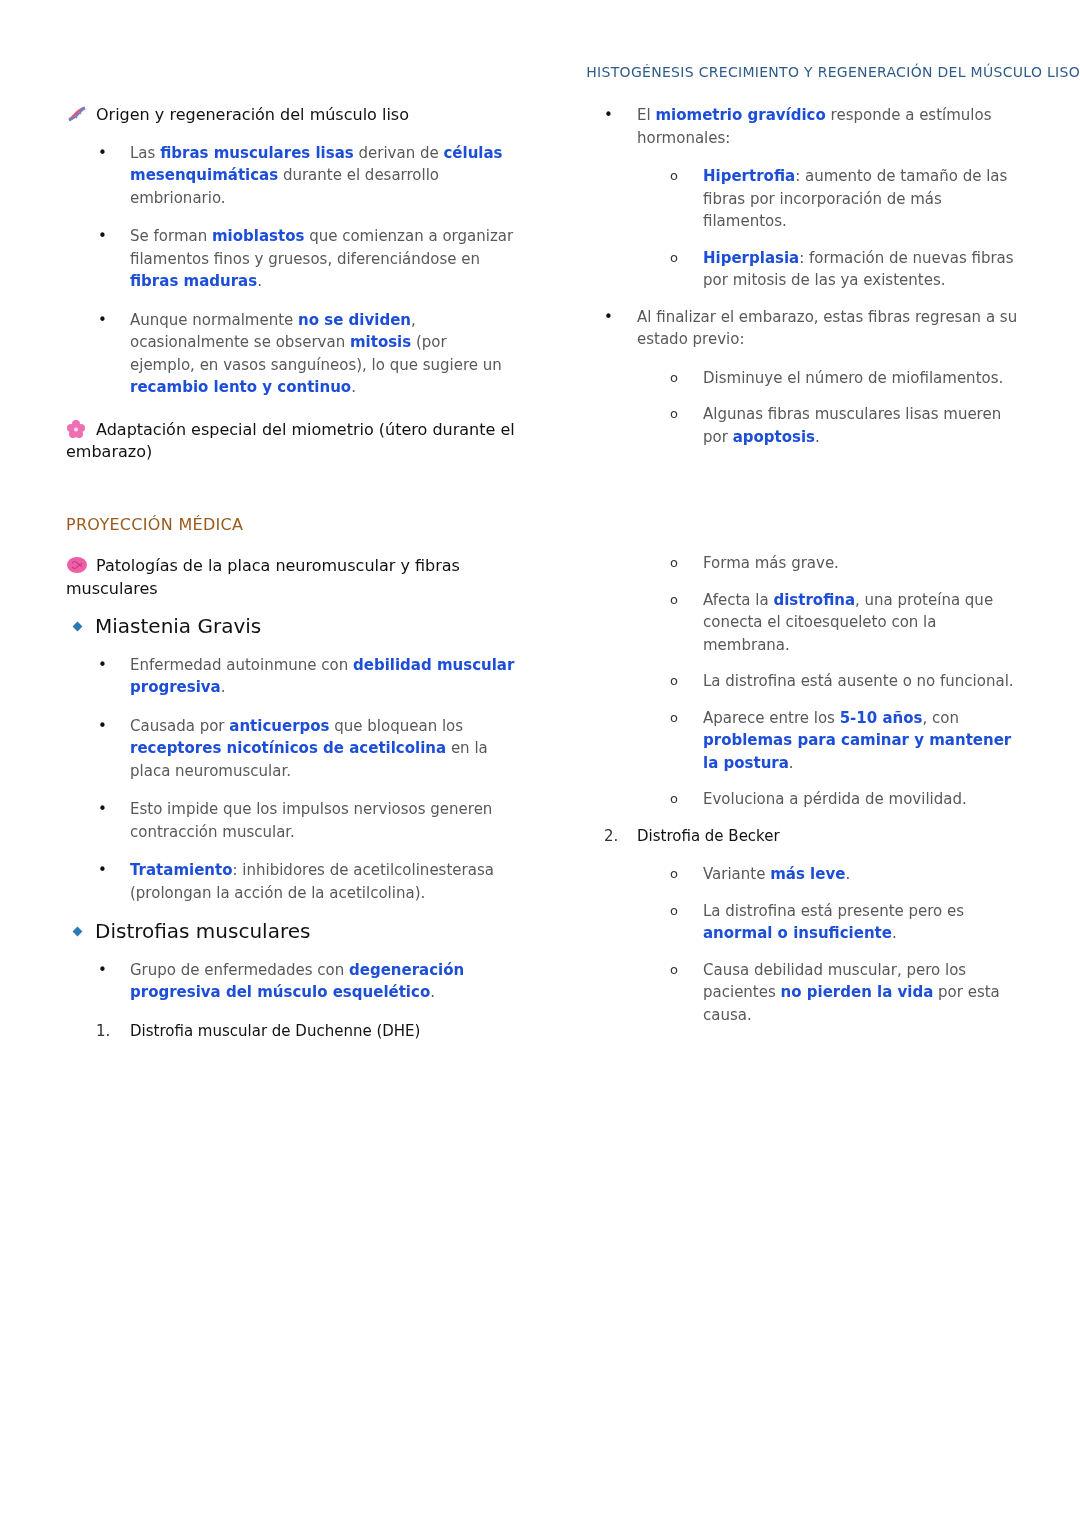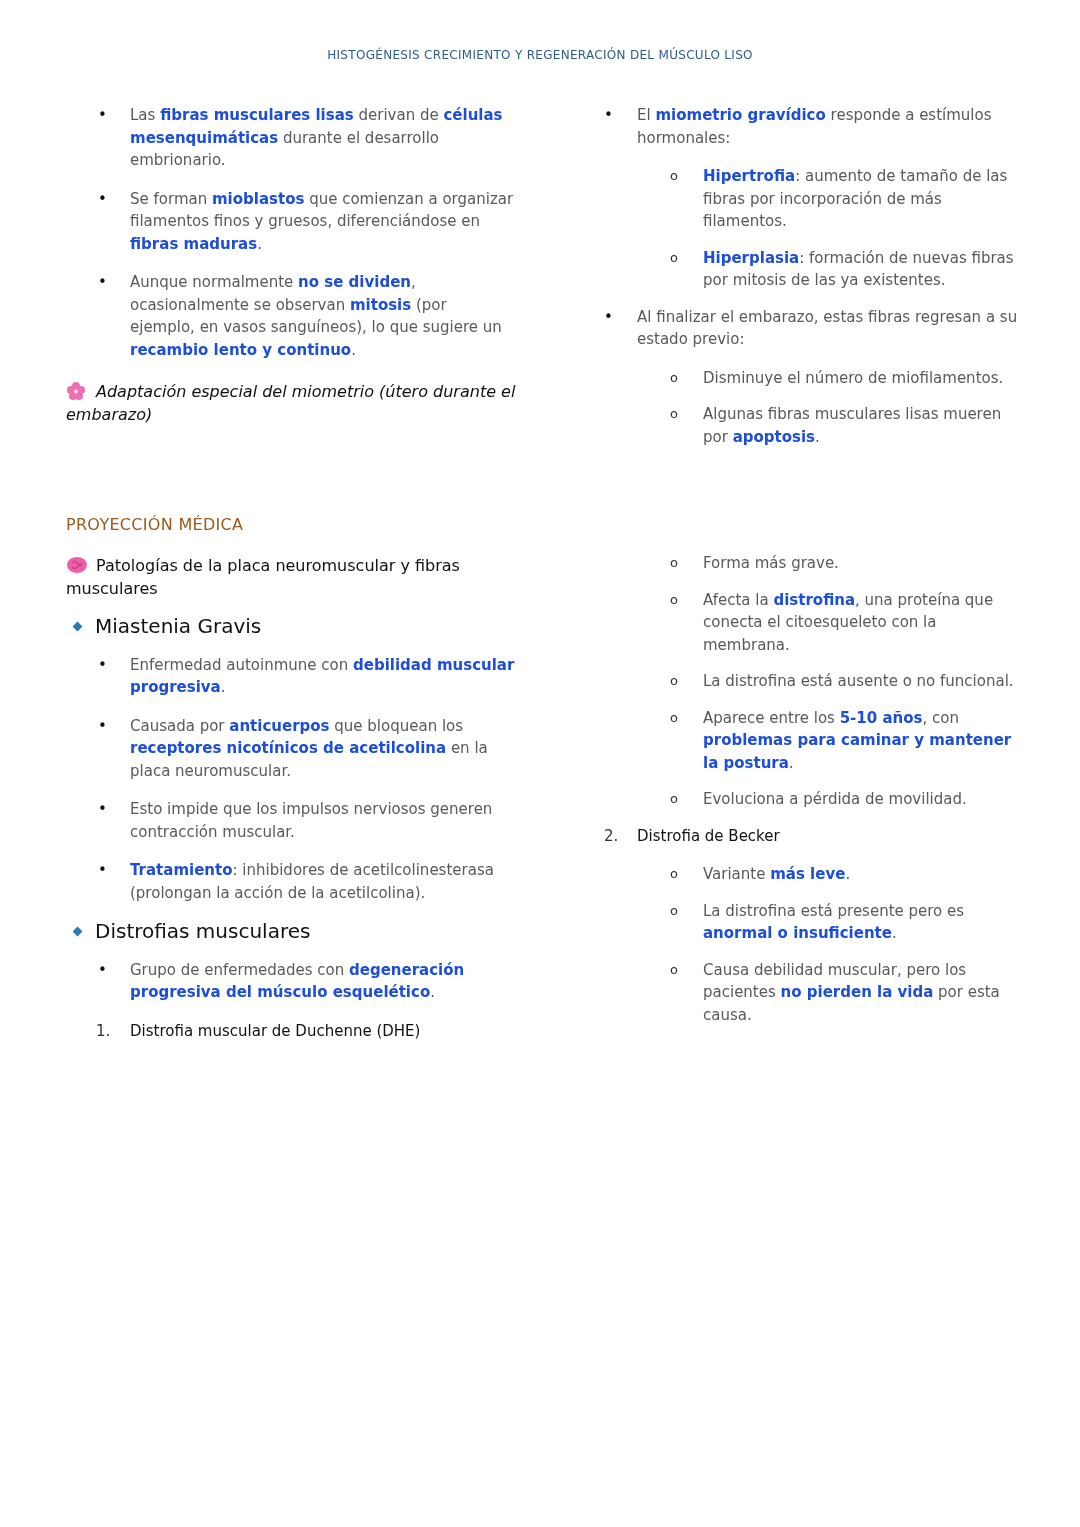--- a/index.html
+++ b/index.html
@@ -2,22 +2,22 @@
 <html><head>
 <meta charset="utf-8">
 <style>
   html, body { margin: 0; padding: 0; background: #ffffff; }
   body {
     width: 1080px; height: 1527px; position: relative; overflow: hidden;
     font-family: "DejaVu Sans", sans-serif;
     color: #595959;
   }
   .title {
-    position: absolute; top: 48px; left: 0; width: 1080px; text-align: center;
-    font-size: 12px; color: #2e5c8a; letter-spacing: 0.3px;
+    position: absolute; top: 64px; left: 0; width: 1080px; text-align: right;
+    font-size: 14px; color: #2e5c8a; letter-spacing: 0.3px;
   }
   .col { position: absolute; top: 104px; }
   .col-left { left: 66px; width: 450px; }
   .col-right { left: 604px; width: 420px; }
   .sec-head {
     font-size: 16px; color: #111; line-height: 22.5px; margin-bottom: 15px;
   }
   .sec-head .ico { display: inline-block; width: 22px; height: 18px; vertical-align: -3px; margin-right: 8px; }
   .ul { margin: 0; padding: 0; list-style: none; }
   .li { position: relative; font-size: 15px; line-height: 22.5px; margin-bottom: 16px; }
@@ -42,26 +42,36 @@
   }
   .col-left2 { position: absolute; top: 555px; left: 66px; width: 450px; }
   .col-right2 { position: absolute; top: 552px; left: 604px; width: 420px; }
 </style>
 </head>
 <body>
 
 <div class="title">HISTOGÉNESIS CRECIMIENTO Y REGENERACIÓN DEL MÚSCULO LISO</div>
 
 <div class="col col-left">
+  <div class="sec-head">
+    <span class="ico">
+      <svg width="22" height="18" viewBox="0 0 22 18">
+        <path d="M3 15 C8 13, 10 5, 19 3" stroke="#e05a6a" stroke-width="3" fill="none"></path>
+        <path d="M3 15 C12 13, 14 5, 19 3" stroke="#5a86d8" stroke-width="2" fill="none"></path>
+        <line x1="8" y1="10" x2="11" y2="13" stroke="#b070c0" stroke-width="1.5"></line>
+        <line x1="12" y1="6" x2="15" y2="9" stroke="#b070c0" stroke-width="1.5"></line>
+      </svg>
+    </span><span>Origen y regeneración del músculo liso</span>
+  </div>
   <div class="ul">
     <div class="li l1"><span class="mk">•</span><span class="rich"><span>Las </span><b>fibras musculares lisas</b><span> derivan de </span><b>células mesenquimáticas</b><span> durante el desarrollo embrionario.</span></span></div>
     <div class="li l1"><span class="mk">•</span><span class="rich"><span>Se forman </span><b>mioblastos</b><span> que comienzan a organizar filamentos finos y gruesos, diferenciándose en </span><b>fibras maduras</b><span>.</span></span></div>
     <div class="li l1"><span class="mk">•</span><span class="rich"><span>Aunque normalmente </span><b>no se dividen</b><span>, ocasionalmente se observan </span><b>mitosis</b><span> (por ejemplo, en vasos sanguíneos), lo que sugiere un </span><b>recambio lento y continuo</b><span>.</span></span></div>
   </div>
-  <div class="sec-head" style="margin-top:20px;font-style:italic;">
+  <div class="sec-head" style="margin-top:20px;">
     <span class="ico">
       <svg width="20" height="18" viewBox="0 0 20 18">
         <circle cx="10" cy="4" r="4" fill="#ee6fb2"></circle>
         <circle cx="15" cy="8" r="4" fill="#ee6fb2"></circle>
         <circle cx="13" cy="14" r="4" fill="#ee6fb2"></circle>
         <circle cx="7" cy="14" r="4" fill="#ee6fb2"></circle>
         <circle cx="5" cy="8" r="4" fill="#ee6fb2"></circle>
         <circle cx="10" cy="9.5" r="2" fill="#fbe0ee"></circle>
       </svg>
     </span><span>Adaptación especial del miometrio (útero durante el embarazo)</span>

